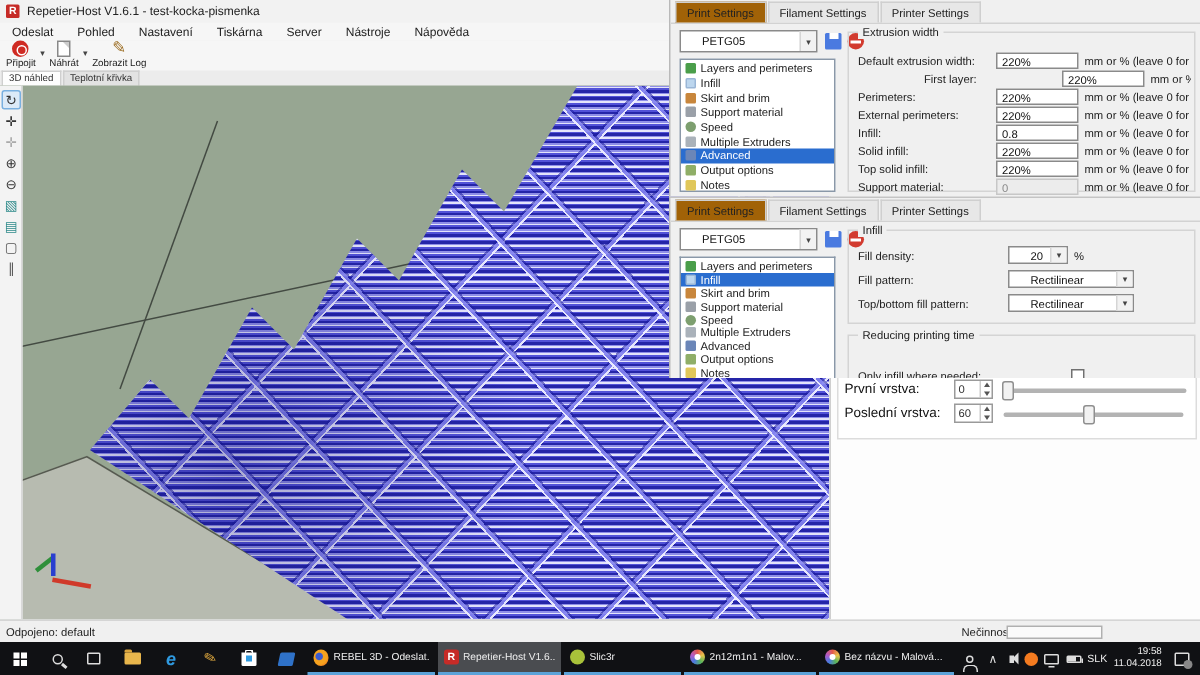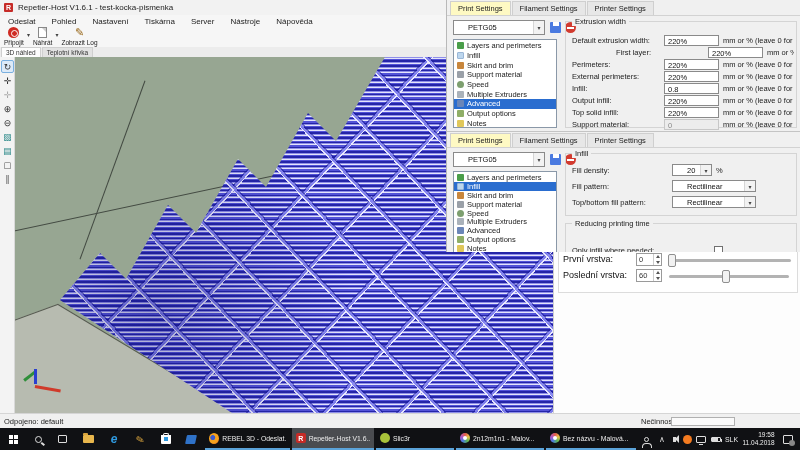--- a/index.html
+++ b/index.html
@@ -53,21 +53,21 @@
   .spin .arr{width:8px;border-left:1px solid #ccc;display:flex;flex-direction:column;align-items:center;justify-content:space-around;}
   .tri-up{width:0;height:0;border-left:2.5px solid transparent;border-right:2.5px solid transparent;border-bottom:3px solid #555;}
   .tri-dn{width:0;height:0;border-left:2.5px solid transparent;border-right:2.5px solid transparent;border-top:3px solid #555;}
   .strack{position:absolute;height:3px;background:#b3b3b3;border-radius:2px;}
   .shandle{position:absolute;width:8px;height:13px;background:#f2f2f2;border:1px solid #8f8f8f;border-radius:2px;}
 
   
   .slicwin{background:#f0f0f0;border-left:1px solid #b9b9b9;overflow:hidden;}
   .stabs{position:absolute;left:0;top:0;width:100%;height:16px;background:#f0f0f0;border-bottom:1px solid #d2d2d2;display:flex;align-items:flex-end;padding-left:3px;gap:1px;}
   .stab{font-size:7.5px;color:#222;padding:2px 7px;border:1px solid #cfcfcf;border-bottom:none;background:#e7e7e7;white-space:nowrap;}
-  .stab.active{background:#fef9c3;text-align:center;}
+  .stab.active{background:#a16207;text-align:center;}
   .combo{position:absolute;border:1px solid #8a8a8a;background:#fff;display:flex;align-items:center;}
   .combo .cval{flex:1;font-size:7.5px;color:#111;padding-left:14px;white-space:nowrap;overflow:hidden;}
   .combo .carr{width:11px;align-self:stretch;display:flex;align-items:center;justify-content:center;font-size:6px;color:#444;background:#f2f2f2;border-left:1px solid #d5d5d5;}
   .iconbtn{position:absolute;width:13px;height:13px;display:flex;align-items:center;justify-content:center;}
   .floppy{width:11px;height:11px;background:#4a7ae0;border-radius:1px;position:relative;}
   .floppy:after{content:"";position:absolute;left:2.5px;top:0;width:6px;height:4px;background:#fff;}
   .delround{width:11px;height:11px;background:#d23b2f;border-radius:50%;position:relative;}
   .delround:after{content:"";position:absolute;left:2px;top:4.5px;width:7px;height:2px;background:#fff;}
   .pagelist{position:absolute;background:#fff;border:1px solid #8a98a8;padding-top:1px;}
   .pageitem{display:flex;align-items:center;gap:3px;padding-left:3px;white-space:nowrap;}
@@ -315,21 +315,21 @@
           <span class="slabel">External perimeters:</span>
           <span class="sbox">220%</span>
           <span class="sunit">mm or % (leave 0 for default)</span>
         </div>
       <div class="srow" style="top:60px;">
           <span class="slabel">Infill:</span>
           <span class="sbox">0.8</span>
           <span class="sunit">mm or % (leave 0 for default)</span>
         </div>
       <div class="srow" style="top:72px;">
-          <span class="slabel">Output infill:</span>
+          <span class="slabel">Solid infill:</span>
           <span class="sbox">220%</span>
           <span class="sunit">mm or % (leave 0 for default)</span>
         </div>
       <div class="srow" style="top:84px;">
           <span class="slabel">Top solid infill:</span>
           <span class="sbox">220%</span>
           <span class="sunit">mm or % (leave 0 for default)</span>
         </div>
       <div class="srow" style="top:96px;">
           <span class="slabel">Support material:</span>

